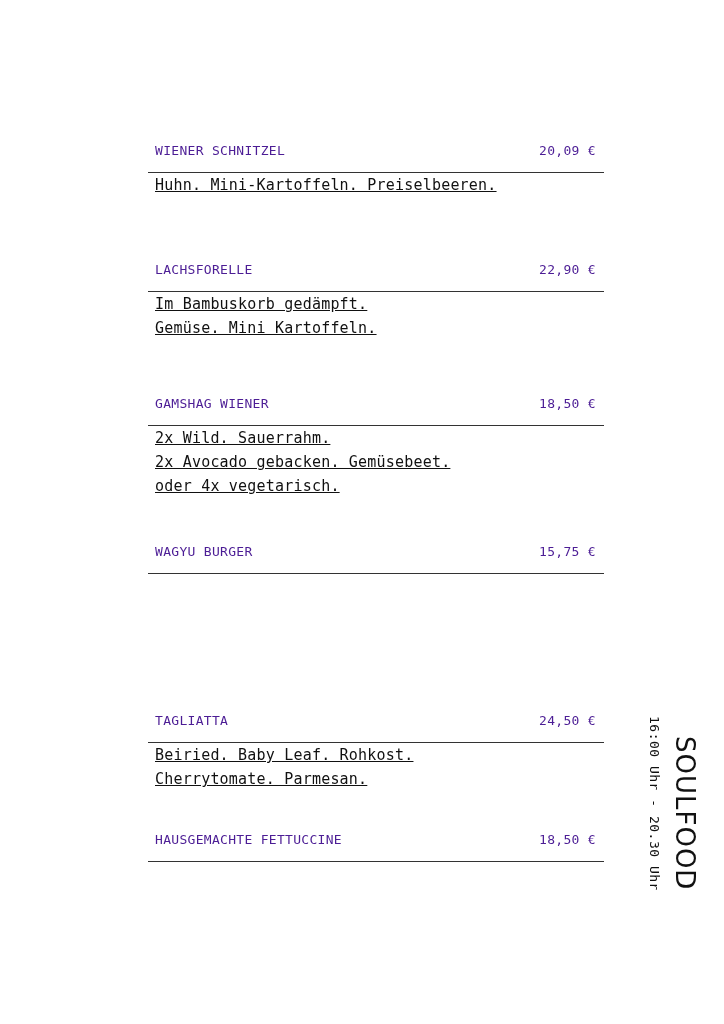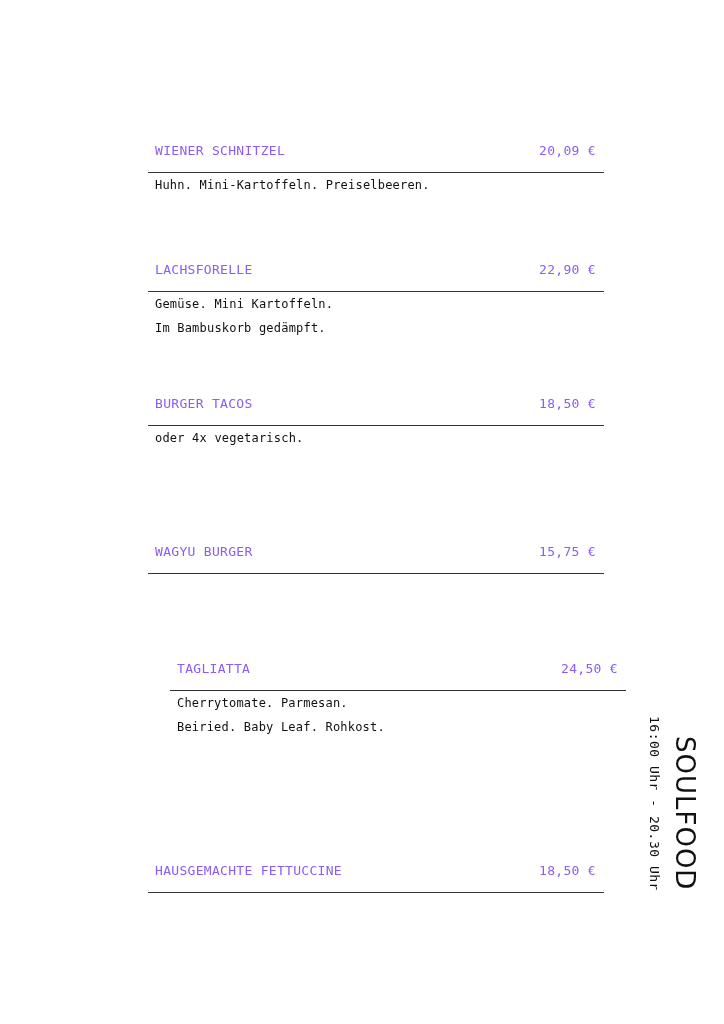--- a/index.html
+++ b/index.html
@@ -3,25 +3,25 @@
   <meta charset="utf-8">
   <style>
     html, body { margin:0; padding:0; }
     body {
       width:724px; height:1024px; background:#ffffff; position:relative; overflow:hidden;
       font-family:"DejaVu Sans Mono", "Liberation Mono", monospace; color:#111;
     }
     .item { position:absolute; left:148px; width:456px; }
     .head {
       display:flex; justify-content:space-between; align-items:baseline;
-      padding:0 8px 0 7px; height:24px; font-size:13px; letter-spacing:0.3px; color:#8b5cf6;
+      padding:0 8px 0 7px; height:24px; font-size:13px; letter-spacing:0.3px; color:#4c1d95;
     }
     .rule { height:0; border-top:1.5px solid #333; margin-top:0; }
     .lines { padding-left:7px; }
-    .line { font-size:12px; height:24px; line-height:24px; color:#111; letter-spacing:0.2px; }
+    .line { font-size:15px; height:24px; line-height:24px; color:#111; letter-spacing:0.2px;text-decoration:underline; }
     .side {
       position:absolute; left:640px; top:736px; width:60px; height:165px;
     }
     .side-inner {
       position:absolute; left:0; top:0; width:165px; height:60px;
       transform-origin:0 0; transform: translate(60px,0) rotate(90deg);
     }
     .side-title {
       position:absolute; left:0; top:0; font-family:"DejaVu Sans", "Liberation Sans", sans-serif;
       font-size:26px; letter-spacing:1px; color:#111; line-height:30px; white-space:nowrap;
@@ -46,57 +46,59 @@
     </div>
   </div>
 
   <div class="item" style="top:262px;">
     <div class="head">
       <span>LACHSFORELLE</span>
       <span>22,90 €</span>
     </div>
     <div class="rule" style="margin-top:5px;"></div>
     <div class="lines">
+      <div class="line">Im Bambuskorb gedämpft.</div>
       <div class="line">Gemüse. Mini Kartoffeln.</div>
-      <div class="line">Im Bambuskorb gedämpft.</div>
     </div>
   </div>
 
   <div class="item" style="top:396px;">
     <div class="head">
-      <span>BURGER TACOS</span>
+      <span>GAMSHAG WIENER</span>
       <span>18,50 €</span>
     </div>
     <div class="rule" style="margin-top:5px;"></div>
     <div class="lines">
+      <div class="line">2x Wild. Sauerrahm.</div>
+      <div class="line">2x Avocado gebacken. Gemüsebeet.</div>
       <div class="line">oder 4x vegetarisch.</div>
     </div>
   </div>
 
   <div class="item" style="top:544px;">
     <div class="head">
       <span>WAGYU BURGER</span>
       <span>15,75 €</span>
     </div>
     <div class="rule" style="margin-top:5px;"></div>
   </div>
 
-  <div class="item" style="top:661px;margin-left:22px;">
+  <div class="item" style="top:713px;">
     <div class="head">
       <span>TAGLIATTA</span>
       <span>24,50 €</span>
     </div>
     <div class="rule" style="margin-top:5px;"></div>
     <div class="lines">
+      <div class="line">Beiried. Baby Leaf. Rohkost.</div>
       <div class="line">Cherrytomate. Parmesan.</div>
-      <div class="line">Beiried. Baby Leaf. Rohkost.</div>
     </div>
   </div>
 
-  <div class="item" style="top:832px;margin-top:31px;">
+  <div class="item" style="top:832px;">
     <div class="head">
       <span>HAUSGEMACHTE FETTUCCINE</span>
       <span>18,50 €</span>
     </div>
     <div class="rule" style="margin-top:5px;"></div>
   </div>
 
   <div class="side">
     <div class="side-inner">
       <div class="side-title">SOULFOOD</div>

